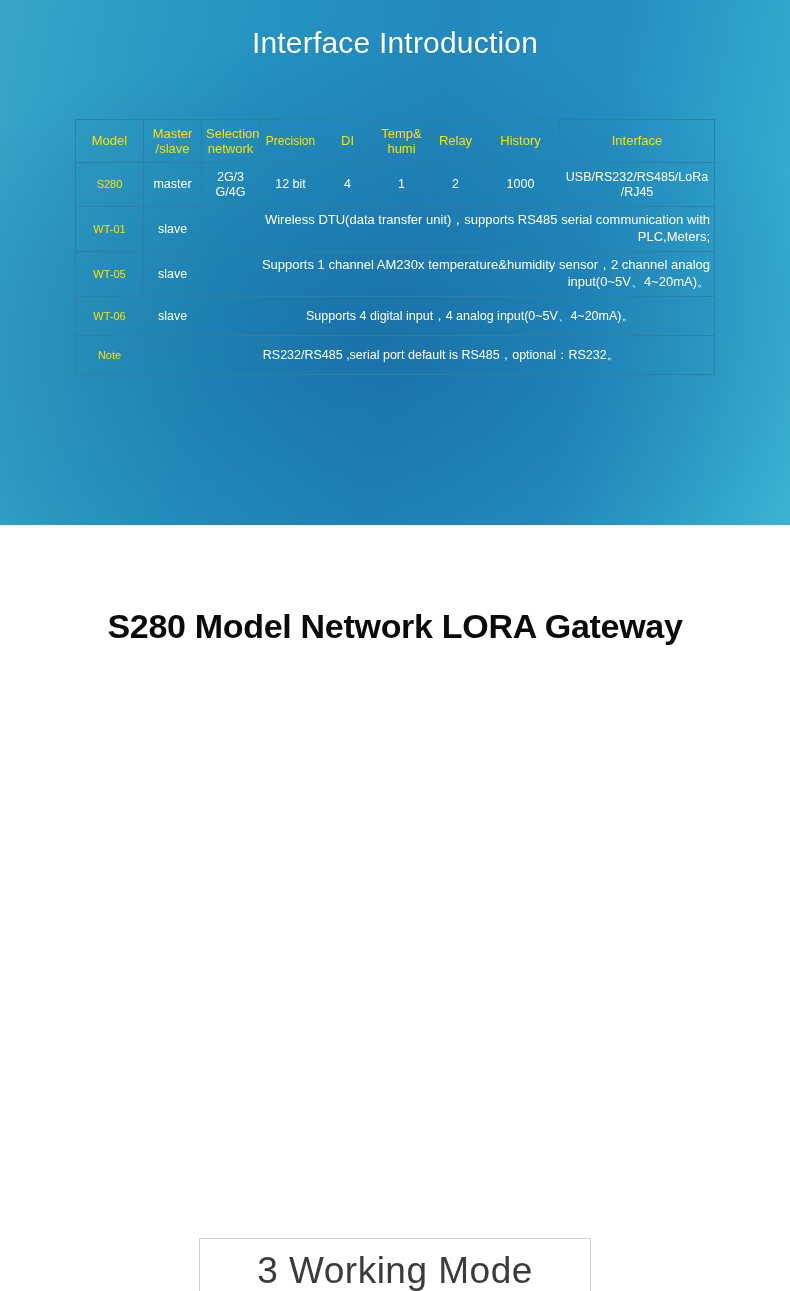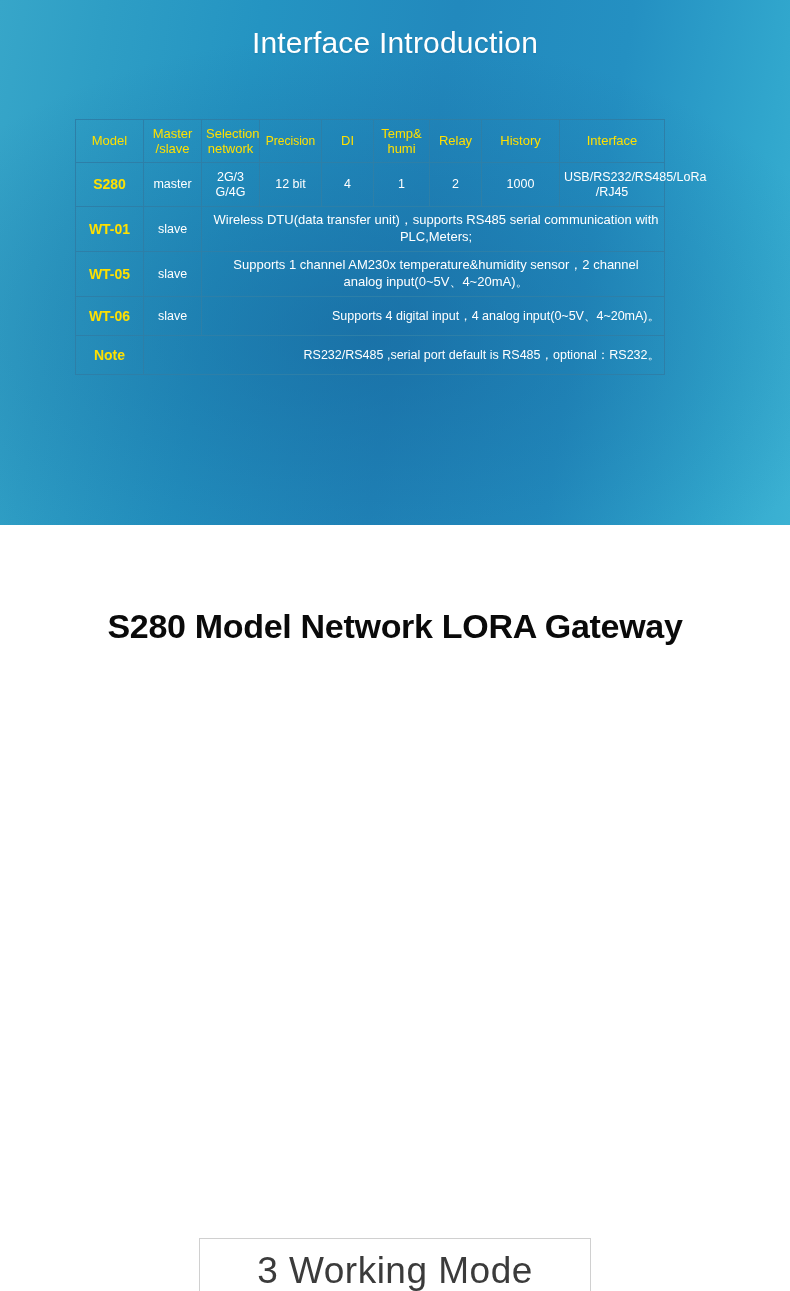--- a/index.html
+++ b/index.html
@@ -31,45 +31,45 @@
     font-weight: 400;
     letter-spacing: 0.2px;
     text-shadow: 0 1px 2px rgba(0,0,0,0.10);
   }
 
   
   .spec-table {
     position: absolute;
     top: 119px;
     left: 75px;
-    width: 590px;
+    width: 640px;
     border-collapse: collapse;
     table-layout: fixed;
   }
   .spec-table td, .spec-table th {
     border: 1px solid #2d7fa8;
     padding: 3px 4px;
     text-align: center;
     vertical-align: middle;
     color: #ffffff;
     font-size: 12.5px;
     font-weight: 400;
     line-height: 1.18;
   }
   .spec-table .hdr td { color: #ffe000; font-size: 13px; height: 43px; }
   .spec-table .hdr td.small { font-size: 12px; }
-  .spec-table td.model { color: #ffe000; font-weight: bold; font-size: 14px; }
+  .spec-table td.model { color: #ffe000; font-weight: normal; font-size: 11px; }
   .spec-table td.desc {
-    text-align: center;
+    text-align: right;
     padding-left: 10px;
     font-size: 13px;
     line-height: 1.28;
   }
   .spec-table td.note-desc {
-    text-align: right;
+    text-align: center;
     padding-left: 28px;
     font-size: 12.5px;
   }
   .row-s280 td { height: 44px; }
   .row-desc td { height: 45px; }
   .row-note td { height: 39px; }
 
   
   .white-section {
     position: relative;

